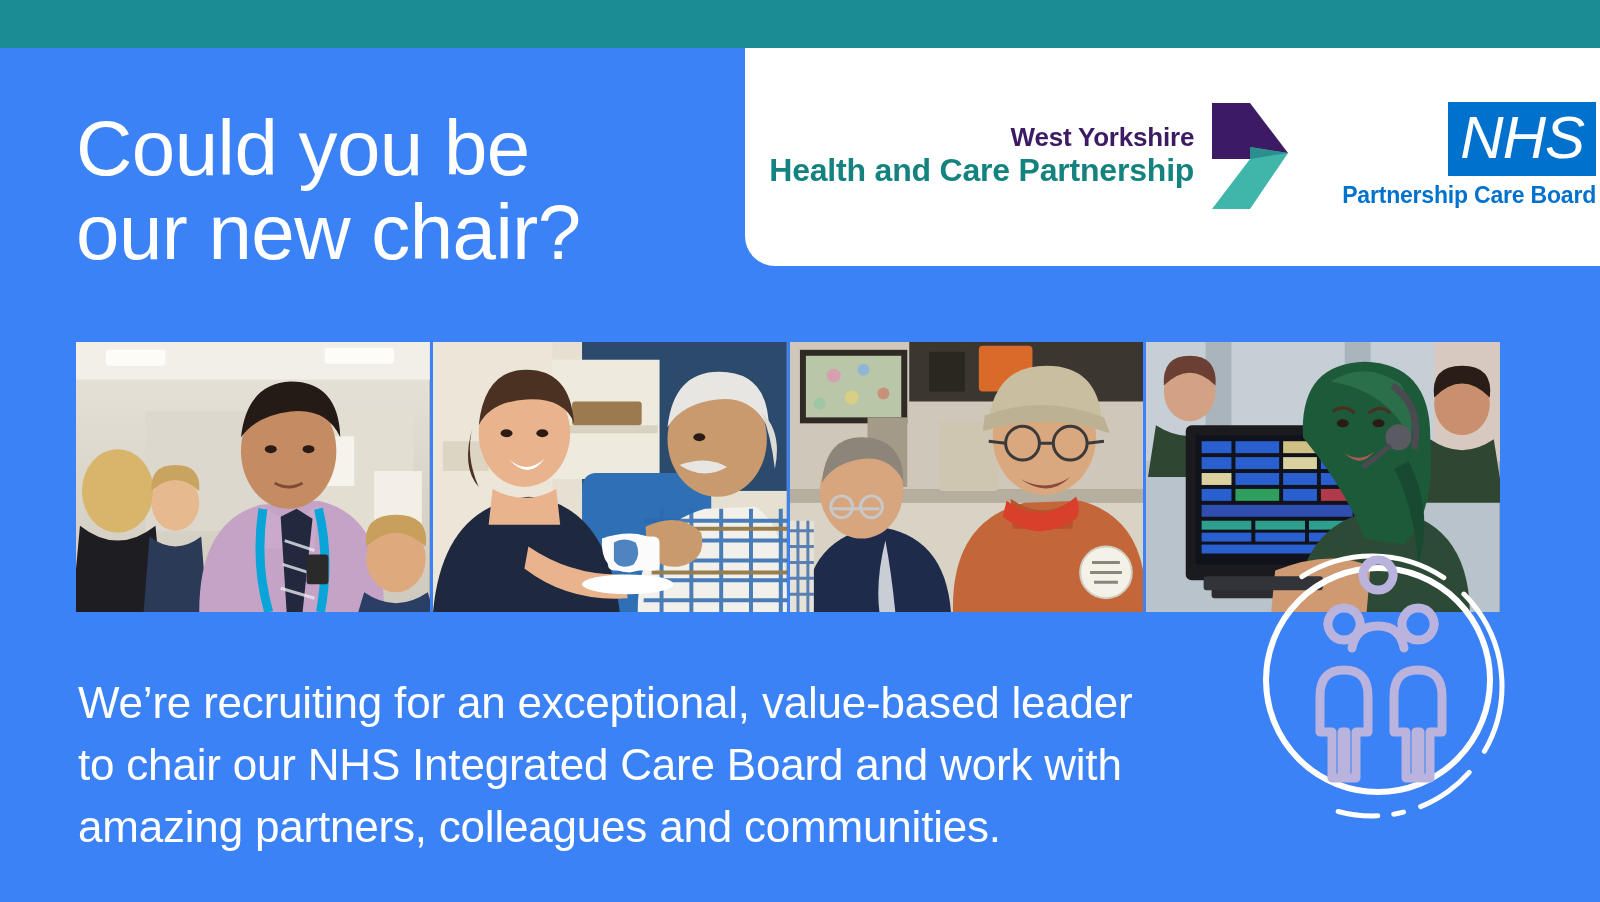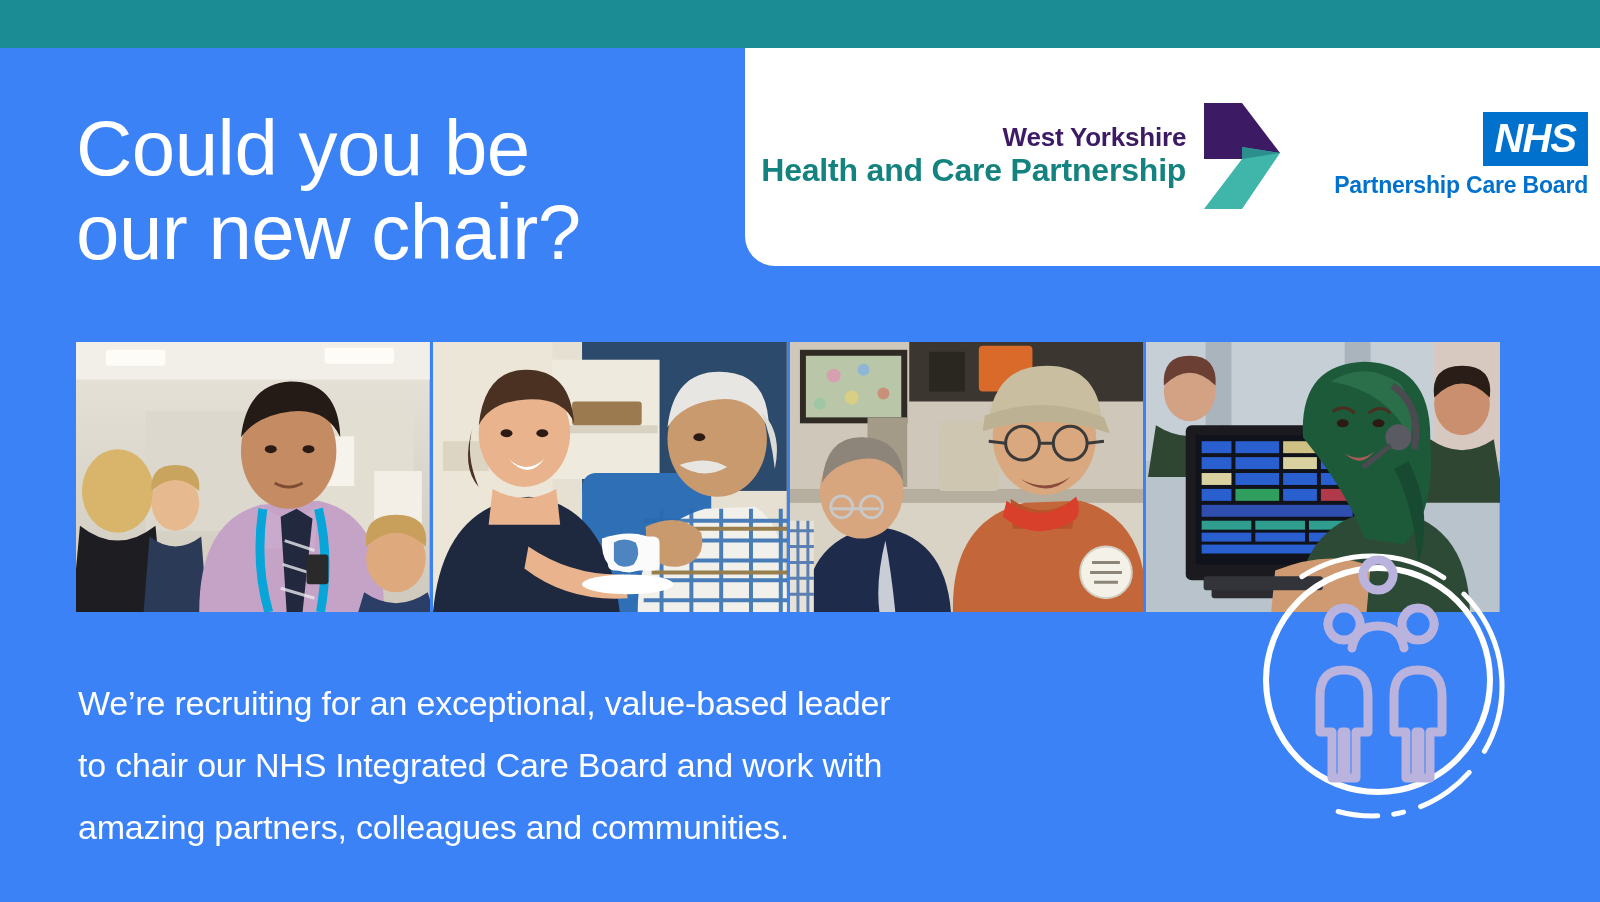--- a/index.html
+++ b/index.html
@@ -16,53 +16,53 @@
     color:#ffffff;font-size:78px;line-height:84px;
     font-weight:400;letter-spacing:-0.5px;white-space:pre-line;
   }
 
   
   .logo-panel{
     position:absolute;left:745px;top:-20px;width:855px;height:238px;
     background:#ffffff;border-bottom-left-radius:30px;
     display:flex;align-items:center;justify-content:flex-end;
   }
-  .logo-inner{display:flex;align-items:center;gap:0px;padding-right:12px;padding-top:18px;}
+  .logo-inner{display:flex;align-items:center;gap:0px;padding-right:4px;padding-top:18px;}
 
   
   .wy-lockup{display:flex;align-items:center;}
   .wy-text{text-align:right;line-height:1.18;padding-right:8px;}
   .wy-line1{color:#3d1b64;font-size:26px;font-weight:bold;letter-spacing:-0.2px;}
   .wy-line2{color:#14837f;font-size:32px;font-weight:bold;letter-spacing:-0.2px;}
   .wy-chevron{width:92px;height:118px;display:block;}
 
   .logo-divider{width:48px;}
 
   
   .nhs-lockup{display:flex;flex-direction:column;align-items:flex-end;}
   .nhs-box{
-    background:#0072ce;color:#ffffff;font-size:40px;font-weight:bold;
+    background:#0072ce;color:#ffffff;font-size:60px;font-weight:normal;
     font-style:italic;letter-spacing:-1px;line-height:1;
     padding:6px 12px 8px 12px;margin-bottom:6px;text-align:right;
   }
   .nhs-name{color:#111111;font-size:30px;font-weight:bold;line-height:1.18;letter-spacing:-0.3px;}
   .nhs-sub{color:#0072ce;font-size:23px;font-weight:bold;line-height:1.2;letter-spacing:-0.2px;}
 
   
   .photo-strip{
     position:absolute;left:76px;top:294px;width:1424px;height:270px;
     display:flex;gap:3px;
   }
   .photo{position:relative;flex:1 1 0;overflow:hidden;background:#555;}
   .photo svg{position:absolute;inset:0;width:100%;height:100%;display:block;}
 
   
   .body-copy{
     position:absolute;left:78px;top:624px;width:1140px;
-    color:#ffffff;font-size:34px;line-height:62px;font-weight:400;
+    color:#ffffff;font-size:44px;line-height:62px;font-weight:400;
     letter-spacing:-0.2px;white-space:pre-line;
   }
 
   
   .roundel{position:absolute;left:1232px;top:496px;width:280px;height:280px;}
   .roundel svg{width:100%;height:100%;display:block;}
 </style>
 </head>
 <body>
 

